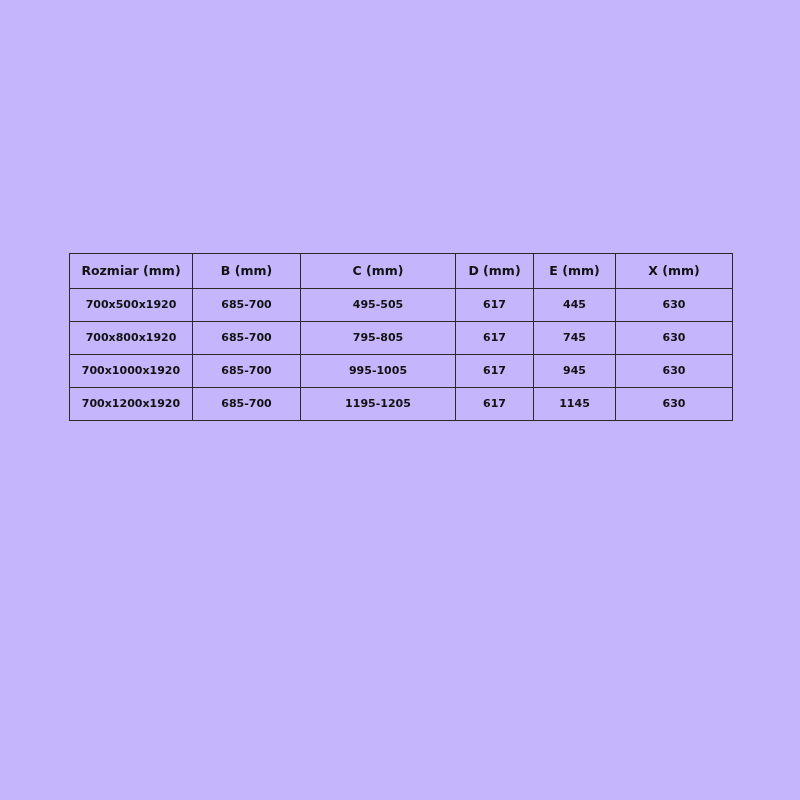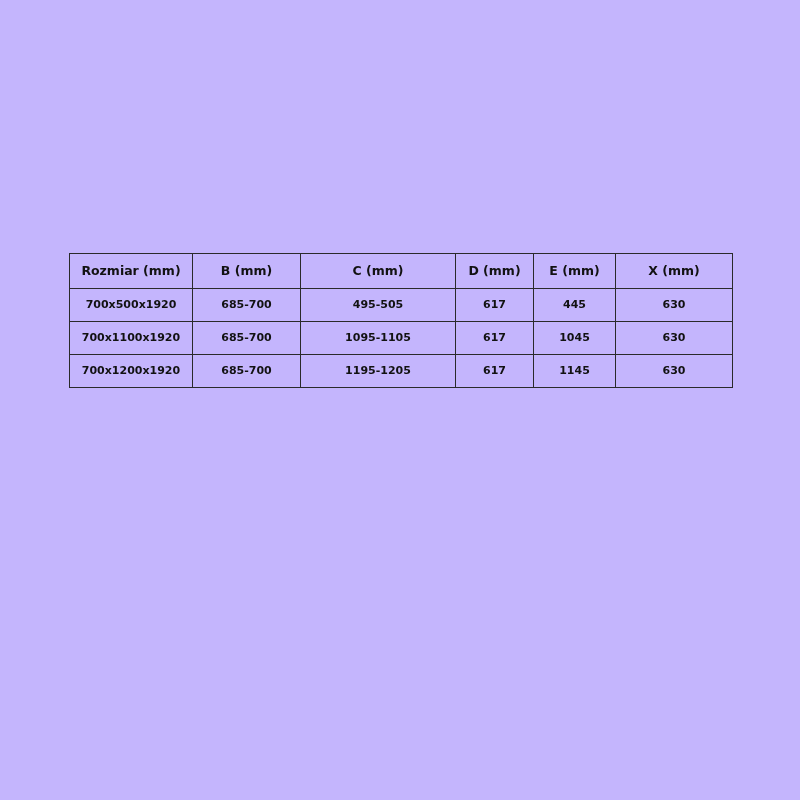--- a/index.html
+++ b/index.html
@@ -81,25 +81,33 @@
       <tbody>
         <tr>
           <td>700x500x1920</td>
           <td>685-700</td>
           <td>495-505</td>
           <td>617</td>
           <td>445</td>
           <td>630</td>
         </tr>
         <tr>
-          <td>700x1100x1920</td>
+          <td>700x800x1920</td>
           <td>685-700</td>
-          <td>1095-1105</td>
+          <td>795-805</td>
           <td>617</td>
-          <td>1045</td>
+          <td>745</td>
+          <td>630</td>
+        </tr>
+        <tr>
+          <td>700x1000x1920</td>
+          <td>685-700</td>
+          <td>995-1005</td>
+          <td>617</td>
+          <td>945</td>
           <td>630</td>
         </tr>
         <tr>
           <td>700x1200x1920</td>
           <td>685-700</td>
           <td>1195-1205</td>
           <td>617</td>
           <td>1145</td>
           <td>630</td>
         </tr>

